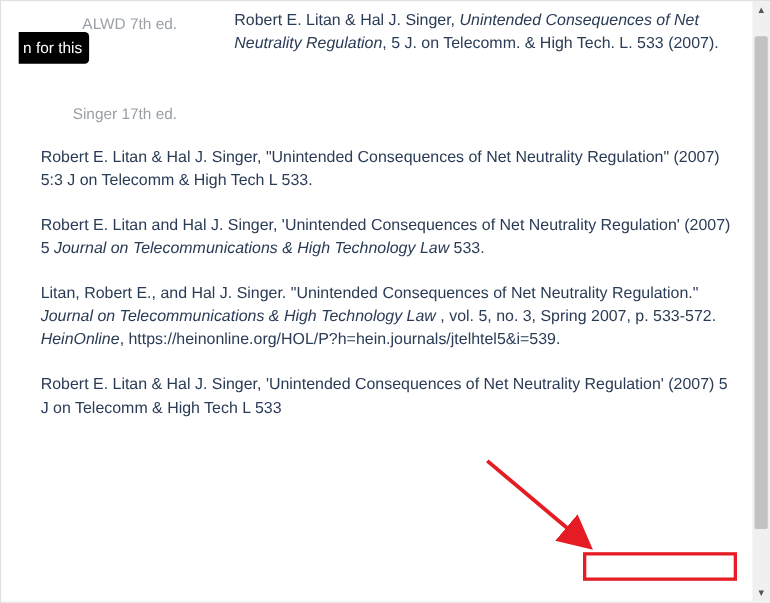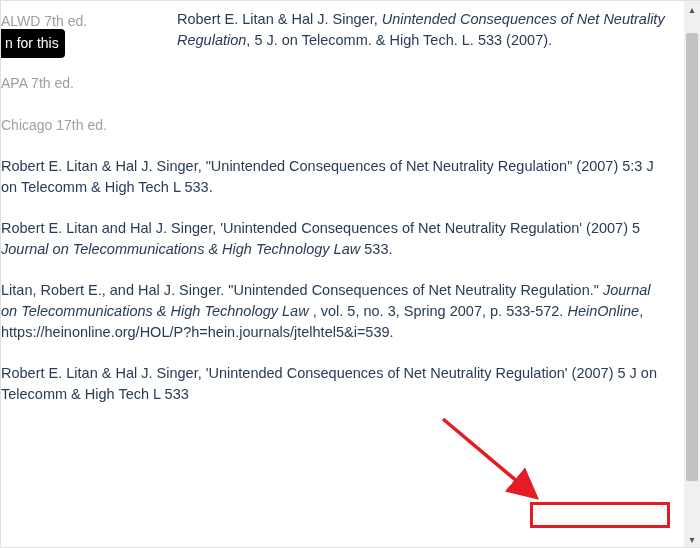--- a/index.html
+++ b/index.html
@@ -48,21 +48,21 @@
     width: 12px;
     top: 32px;
     height: 448px;
     background: #c2c2c2;
     border-radius: 2px;
   }
 
   .badge-fragment {
     position: absolute;
     top: 28px;
-    left: 0;
+    left: 16px;
     background: #000;
     color: #fff;
     font-size: 14px;
     padding: 6px 6px 6px 4px;
     border-top-right-radius: 4px;
     border-bottom-right-radius: 4px;
     line-height: 1.2;
     white-space: pre;
   }
 
@@ -80,32 +80,33 @@
     margin-left: 0;
   }
   .cite-row {
     display: flex;
     align-items: flex-start;
     margin: 0;
     padding: 8px 0 12px 0;
   }
   .cite-label {
     flex: 0 0 160px;
-    text-align: left;
+    text-align: right;
     padding-right: 16px;
     color: #9aa0a6;
     font-size: 14px;
     line-height: 1.45;
     padding-top: 2px;
   }
   .cite-text {
     flex: 1 1 auto;
     color: #2a3b55;
     font-size: 14.5px;
     line-height: 1.45;
+    margin-left: 36px;
   }
   .cite-text .italic {
     font-style: italic;
   }
 
   .exports {
     text-align: center;
     color: #1a4a8a;
     font-size: 14.5px;
     padding: 10px 0 6px 0;
@@ -129,24 +130,23 @@
 
   <div class="badge-fragment">n for this</div>
 
   <div class="content">
     <div class="citations" id="citations">
         <div class="cite-row">
           <div class="cite-label">ALWD 7th ed.</div>
           <div class="cite-text"><span>Robert E. Litan &amp; Hal J. Singer, </span><span class="italic">Unintended Consequences of Net Neutrality Regulation</span><span>, 5 J. on Telecomm. &amp; High Tech. L. 533 (2007).</span></div>
         </div>
         <div class="cite-row">
-          <div class="cite-label">APA 7th ed.</div>
         </div>
         <div class="cite-row">
-          <div class="cite-label">Chicago 17th ed.</div>
+          <div class="cite-label">Singer 17th ed.</div>
         </div>
         <div class="cite-row">
           <div class="cite-text"><span>Robert E. Litan &amp; Hal J. Singer, "Unintended Consequences of Net Neutrality Regulation" (2007) 5:3 J on Telecomm &amp; High Tech L 533.</span></div>
         </div>
         <div class="cite-row">
           <div class="cite-text"><span>Robert E. Litan and Hal J. Singer, 'Unintended Consequences of Net Neutrality Regulation' (2007) 5 </span><span class="italic">Journal on Telecommunications &amp; High Technology Law</span><span> 533.</span></div>
         </div>
         <div class="cite-row">
           <div class="cite-text"><span>Litan, Robert E., and Hal J. Singer. "Unintended Consequences of Net Neutrality Regulation." </span><span class="italic">Journal on Telecommunications &amp; High Technology Law</span><span> , vol. 5, no. 3, Spring 2007, p. 533-572. </span><span class="italic">HeinOnline</span><span>, https://heinonline.org/HOL/P?h=hein.journals/jtelhtel5&amp;i=539.</span></div>
         </div>

